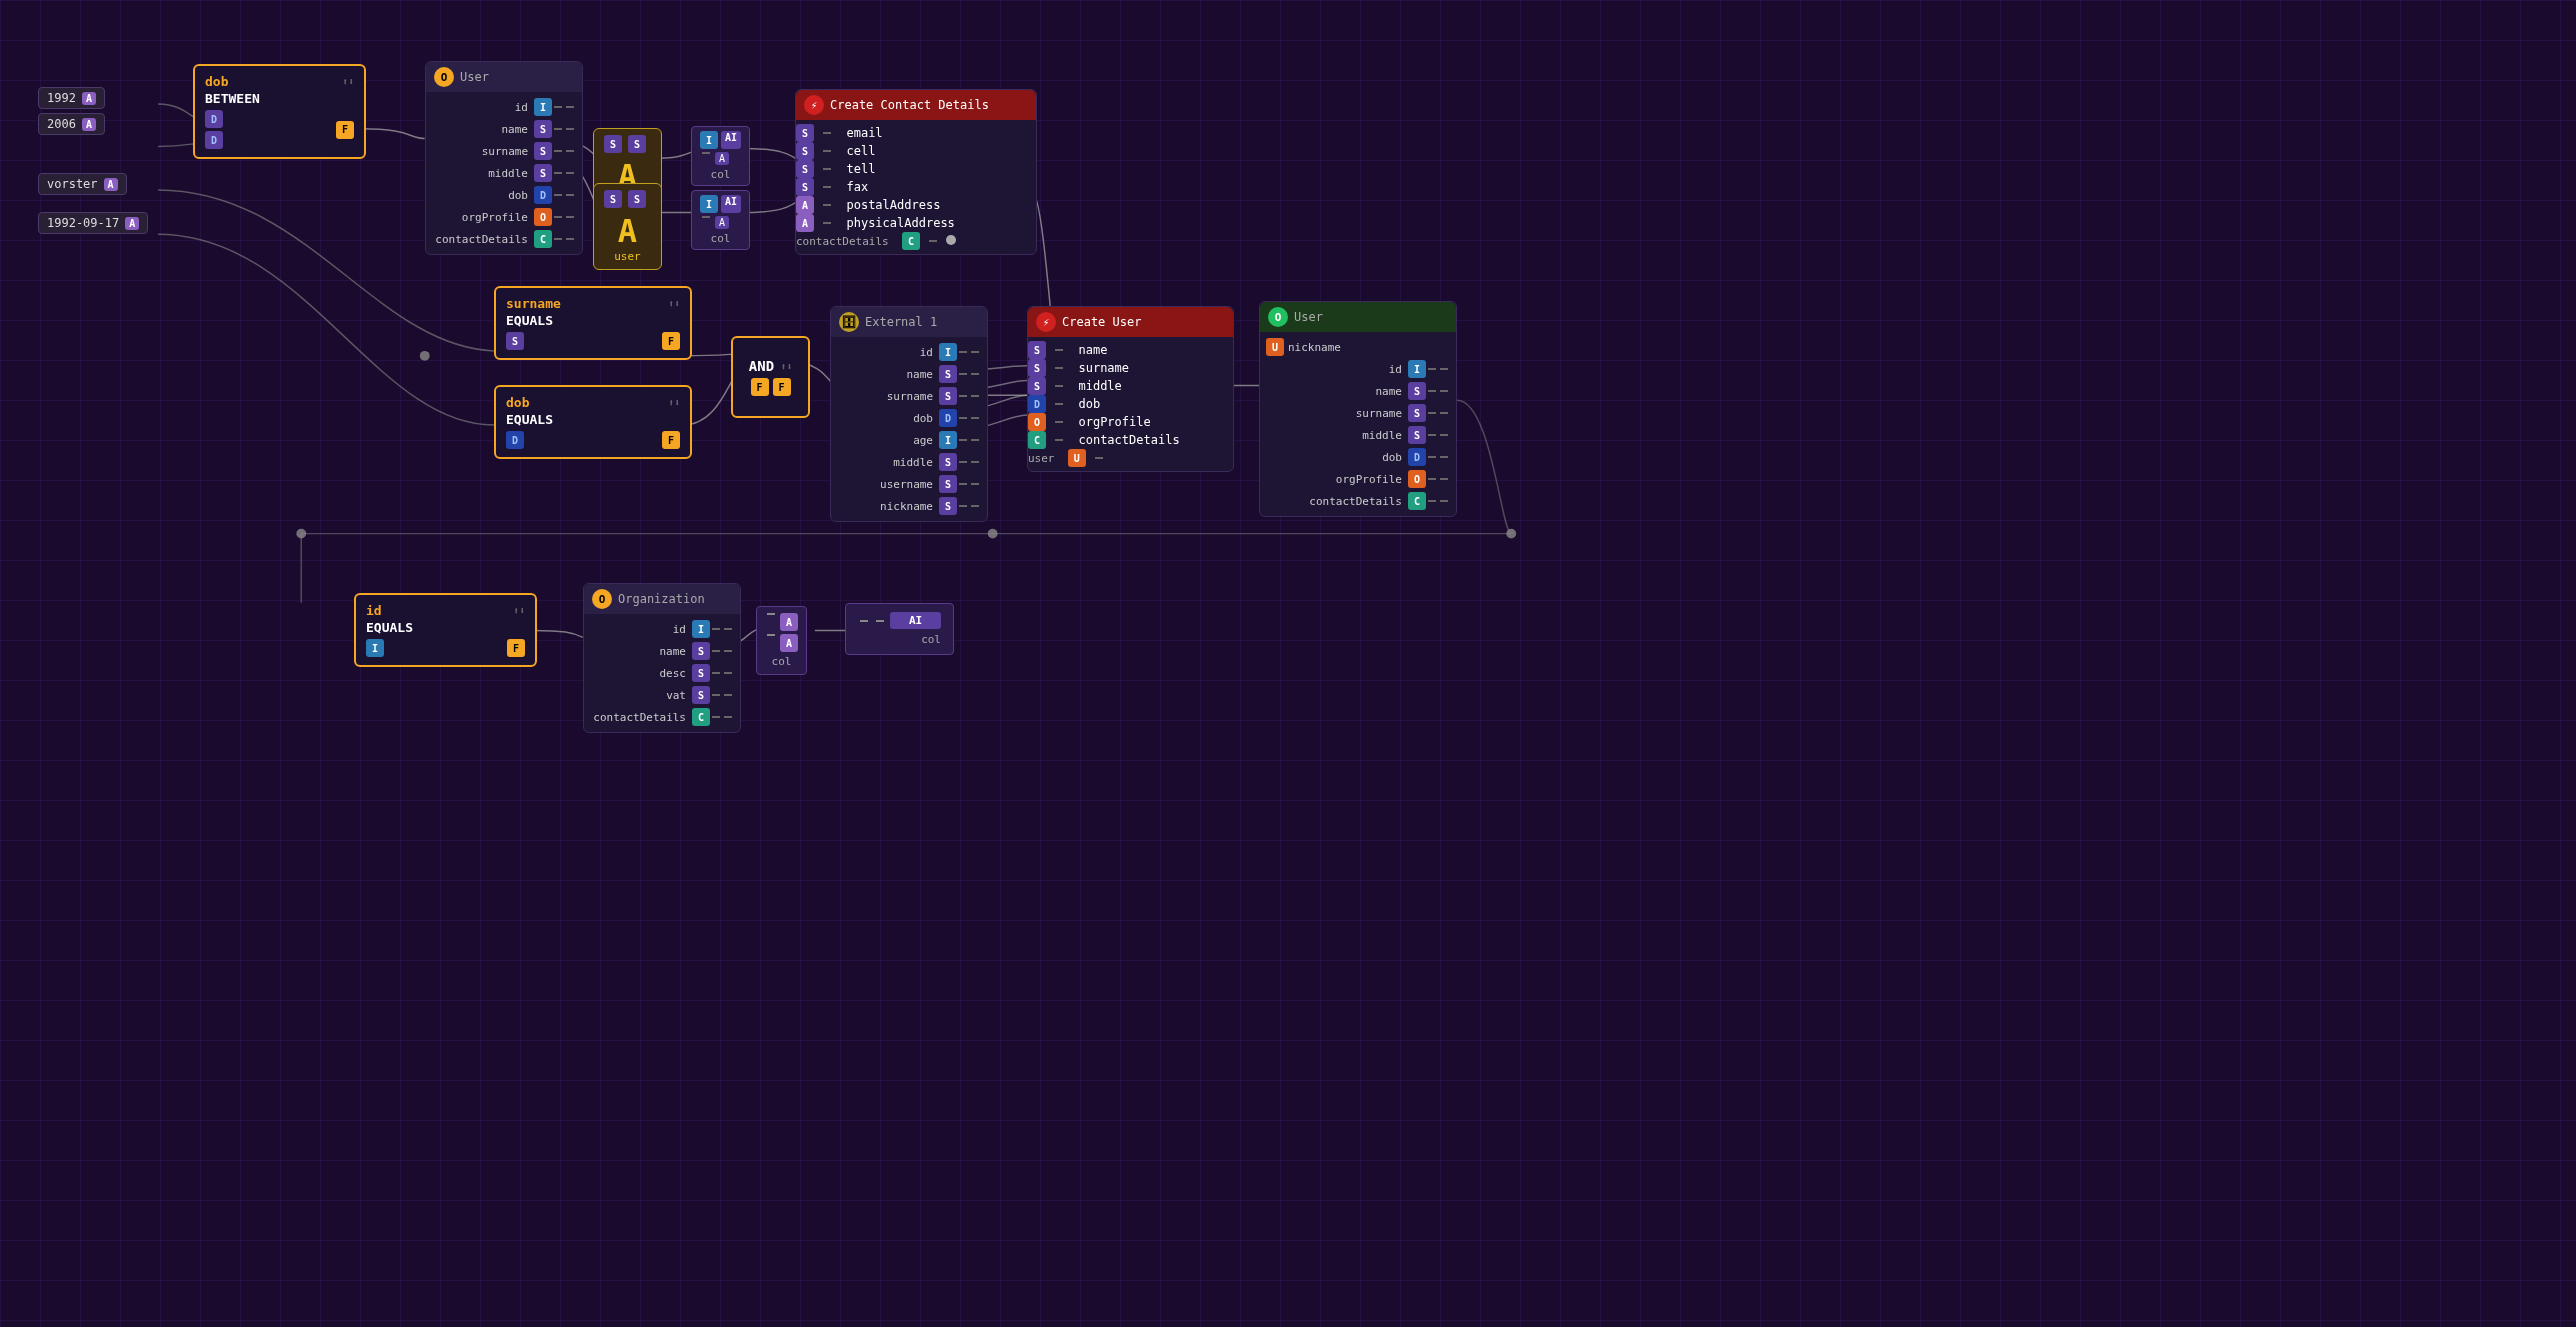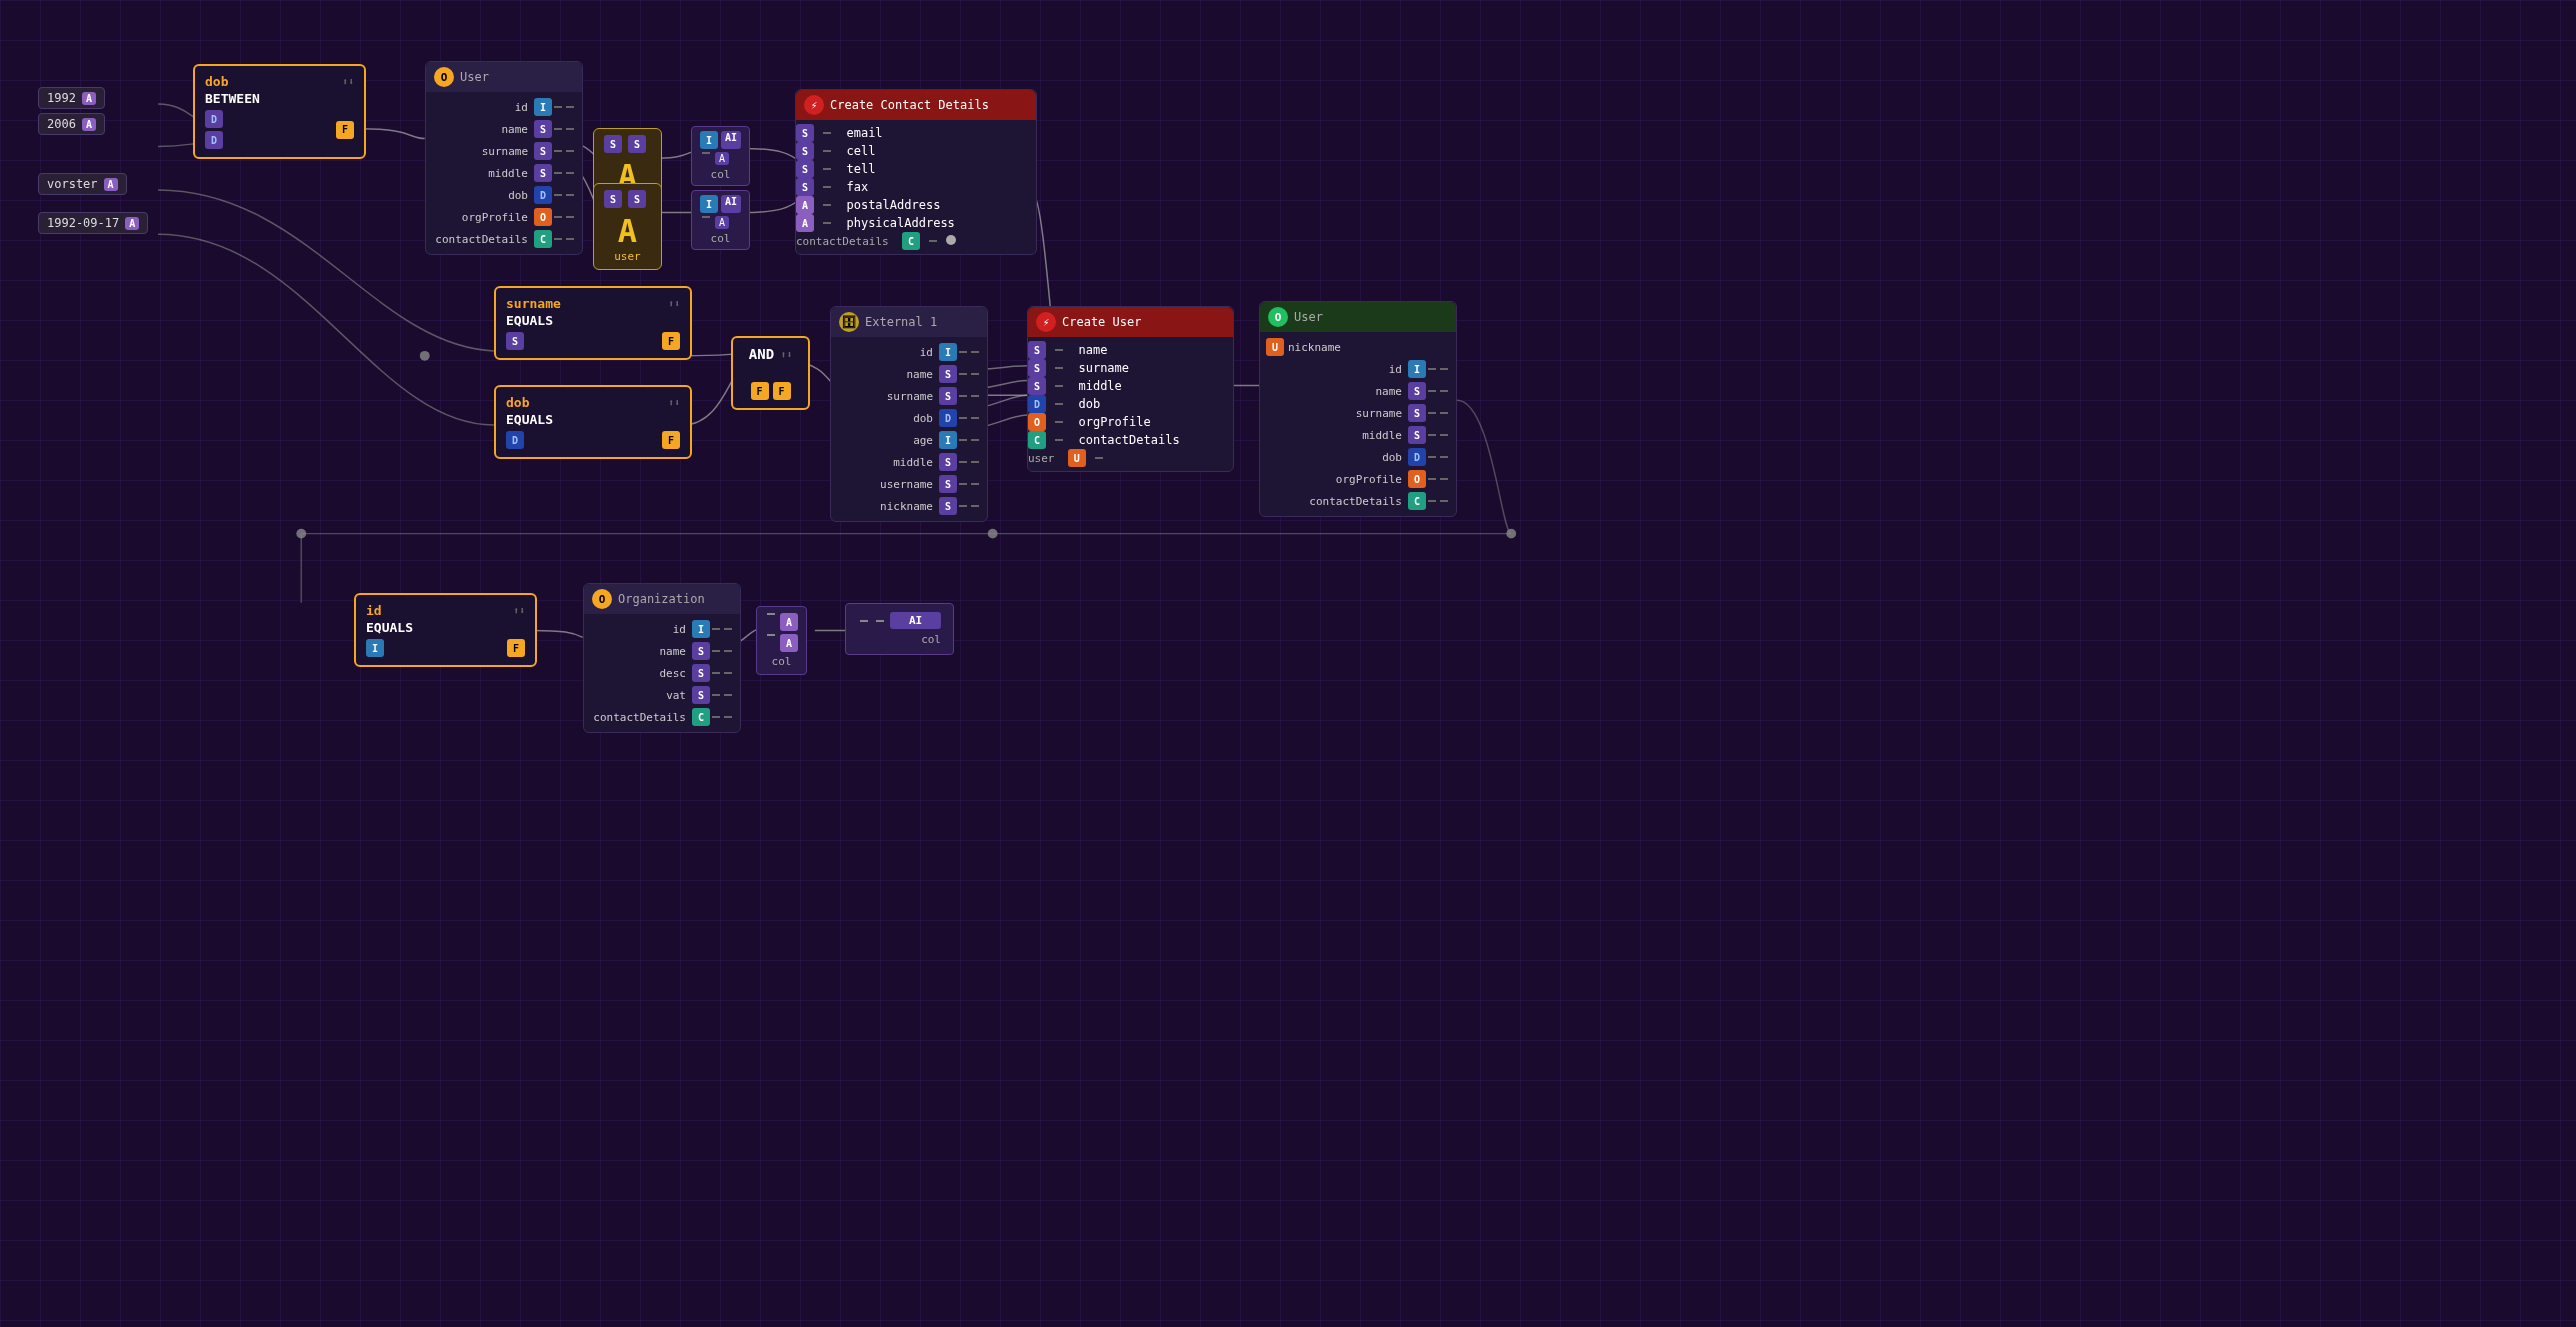--- a/index.html
+++ b/index.html
@@ -169,25 +169,25 @@
       padding: 4px 8px;
       font-size: 11px;
       color: #aaa;
       text-align: right;
     }
     
     .node-and {
       background: #1a1030;
       border: 2px solid #f5a623;
       border-radius: 6px;
-      padding: 8px 12px;
+      padding: 20px 12px;
       display: flex;
       flex-direction: column;
       align-items: center;
-      gap: 20px;
+      gap: 4px;
     }
     .node-and .and-label {
       color: #fff;
       font-weight: bold;
       font-size: 14px;
       display: flex;
       align-items: center;
       gap: 6px;
     }
     .node-and .and-ports {

